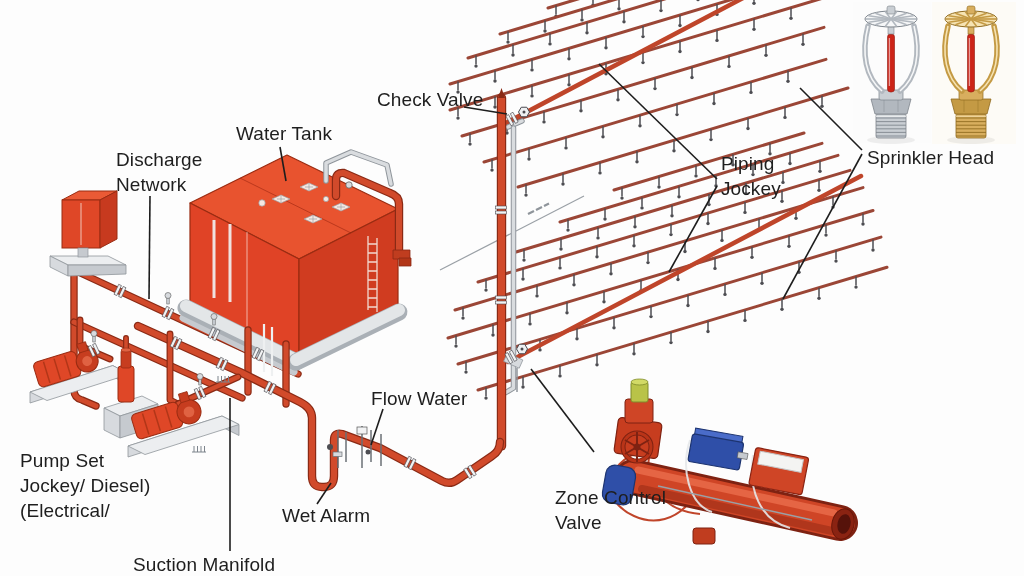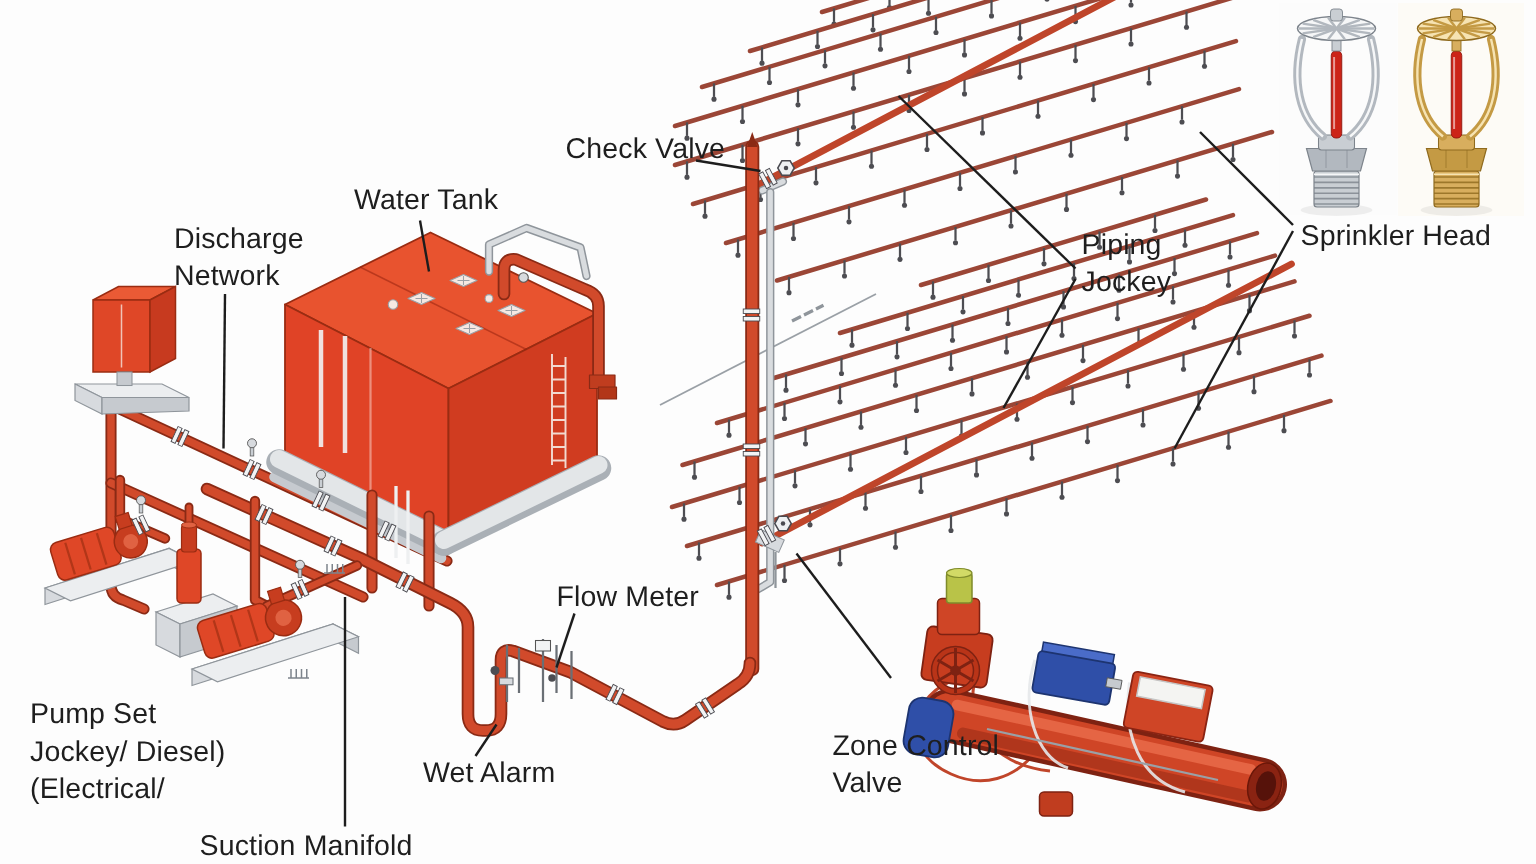--- a/index.html
+++ b/index.html
@@ -686,27 +686,27 @@
   <div class="lbl" style="left:377px;top:87px">
       <span>Check Valve</span>
     </div>
   <div class="lbl" style="left:721px;top:151px">
     <span>Piping</span>
     <span>Jockey</span>
   </div>
   <div class="lbl" style="left:867px;top:145px">
       <span>Sprinkler Head</span>
     </div>
-  <div class="lbl" style="left:20px;top:464px">
+  <div class="lbl" style="left:20px;top:448px">
     <span>Pump Set</span>
     <span>Jockey/ Diesel)</span>
     <span>(Electrical/</span>
   </div>
   <div class="lbl" style="left:371px;top:386px">
-      <span>Flow Meter</span>
+      <span>Flow Water</span>
     </div>
   <div class="lbl" style="left:282px;top:503px">
       <span>Wet Alarm</span>
     </div>
   <div class="lbl" style="left:555px;top:485px">
     <span>Zone Control</span>
     <span>Valve</span>
   </div>
   <div class="lbl" style="left:133px;top:552px">
       <span>Suction Manifold</span>

